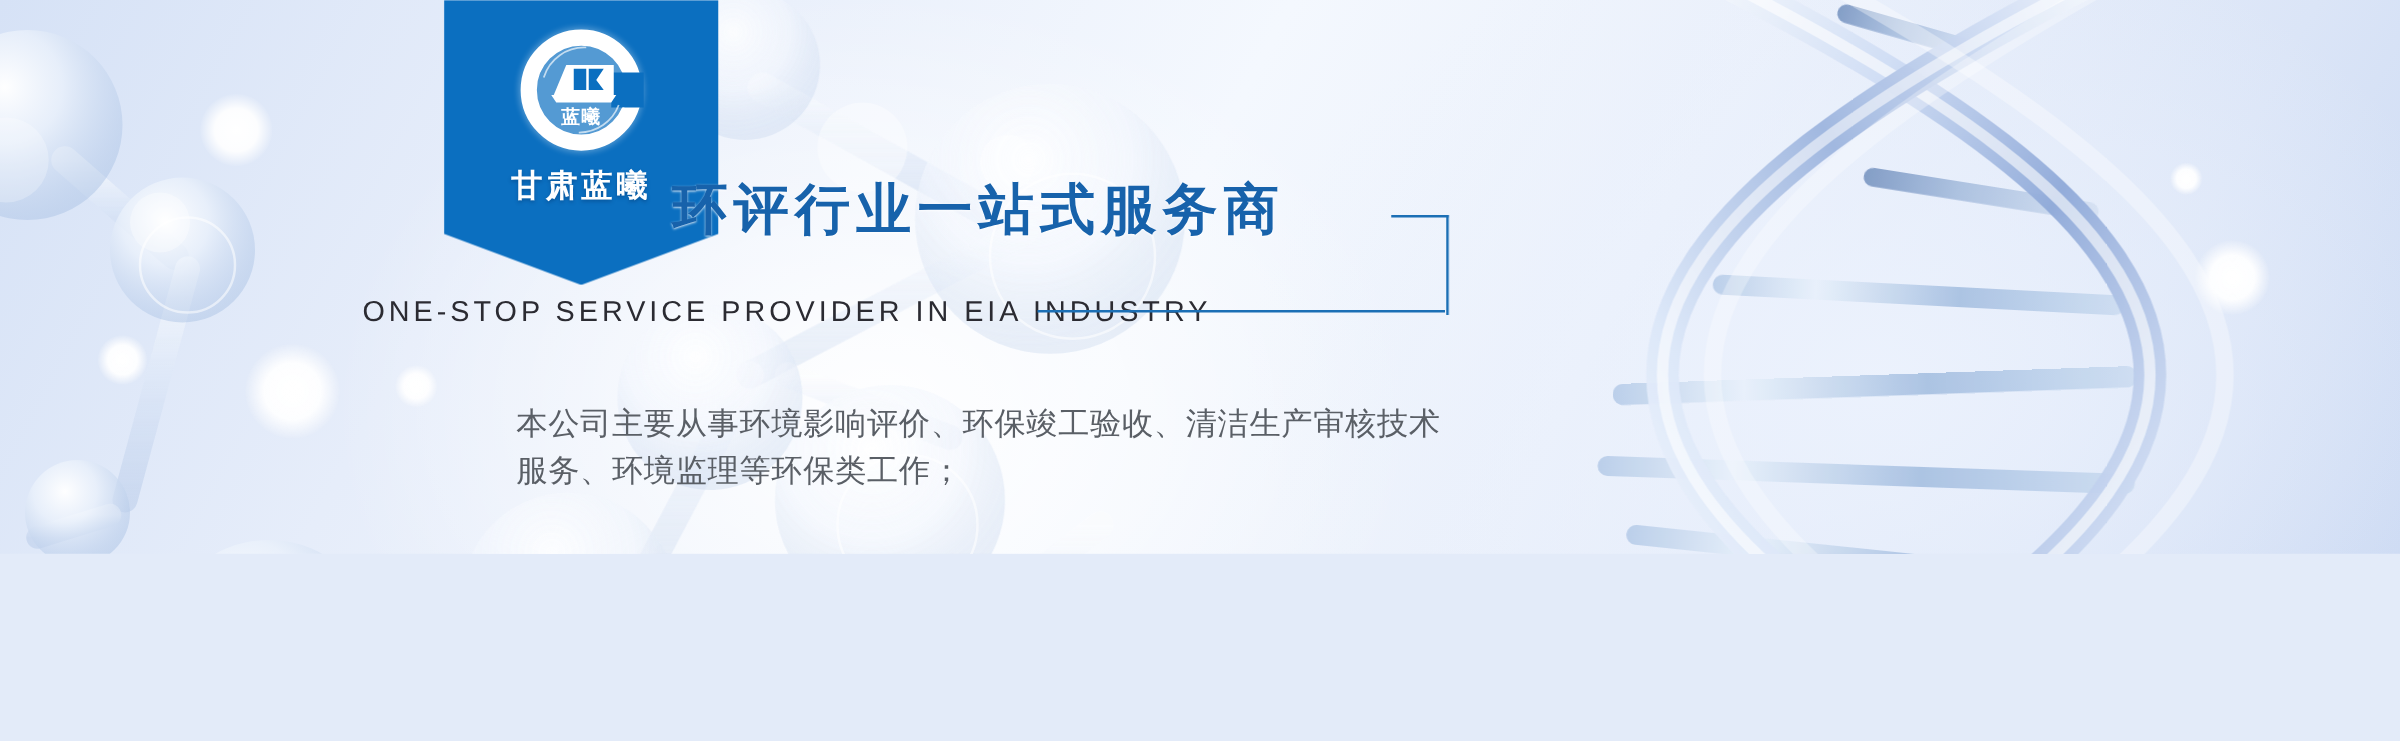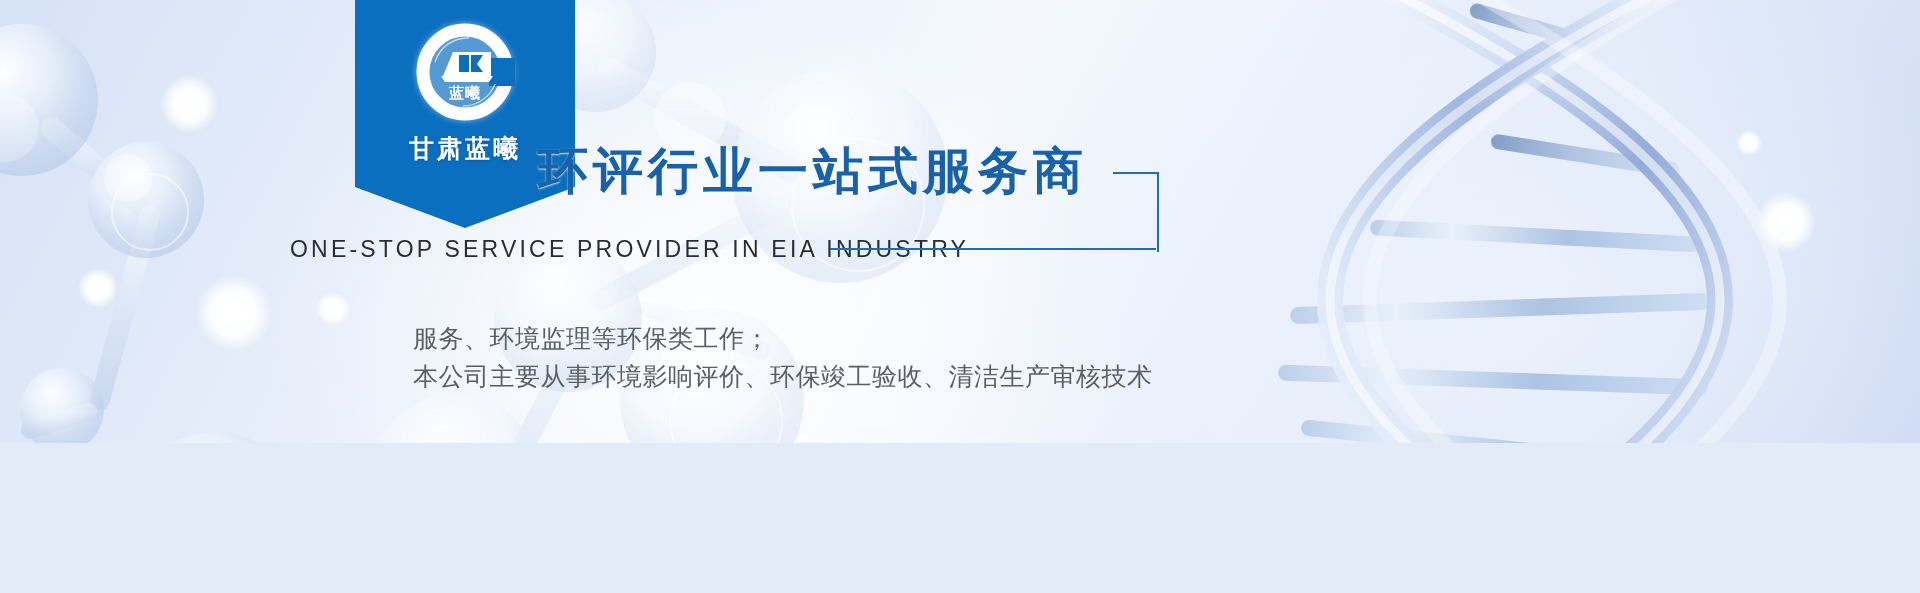--- a/index.html
+++ b/index.html
@@ -43,21 +43,21 @@
     font-family:"DejaVu Sans","Liberation Sans",sans-serif;
     font-size:25px;font-weight:700;letter-spacing:3px;
     text-shadow:0 1px 3px rgba(0,40,90,.35);
     white-space:nowrap;
   }
 
   
   .headline{
     position:absolute;left:538px;top:138px;
     font-family:"DejaVu Sans","Liberation Sans",sans-serif;
-    font-size:50px;font-weight:700;
+    font-size:44px;font-weight:700;
     color:#1762ab;letter-spacing:5px;white-space:nowrap;
     text-shadow:0 1px 2px rgba(255,255,255,.85);
   }
 
   
   .subtitle{
     position:absolute;left:290px;top:236px;
     font-family:"Liberation Sans","DejaVu Sans",sans-serif;
     font-size:23px;font-weight:400;
     color:#2b2b32;letter-spacing:3.2px;white-space:nowrap;
@@ -237,17 +237,17 @@
   </div>
 
   <div class="headline">环评行业一站式服务商</div>
 
   <div class="subtitle">ONE-STOP SERVICE PROVIDER IN EIA INDUSTRY</div>
 
   <div class="rule"></div>
   <div class="bracket"></div>
 
   <div class="body-copy">
+    <div>本公司主要从事环境影响评价、环保竣工验收、清洁生产审核技术</div>
     <div>服务、环境监理等环保类工作；</div>
-    <div>本公司主要从事环境影响评价、环保竣工验收、清洁生产审核技术</div>
   </div>
 
 </div>
 
 </body></html>

